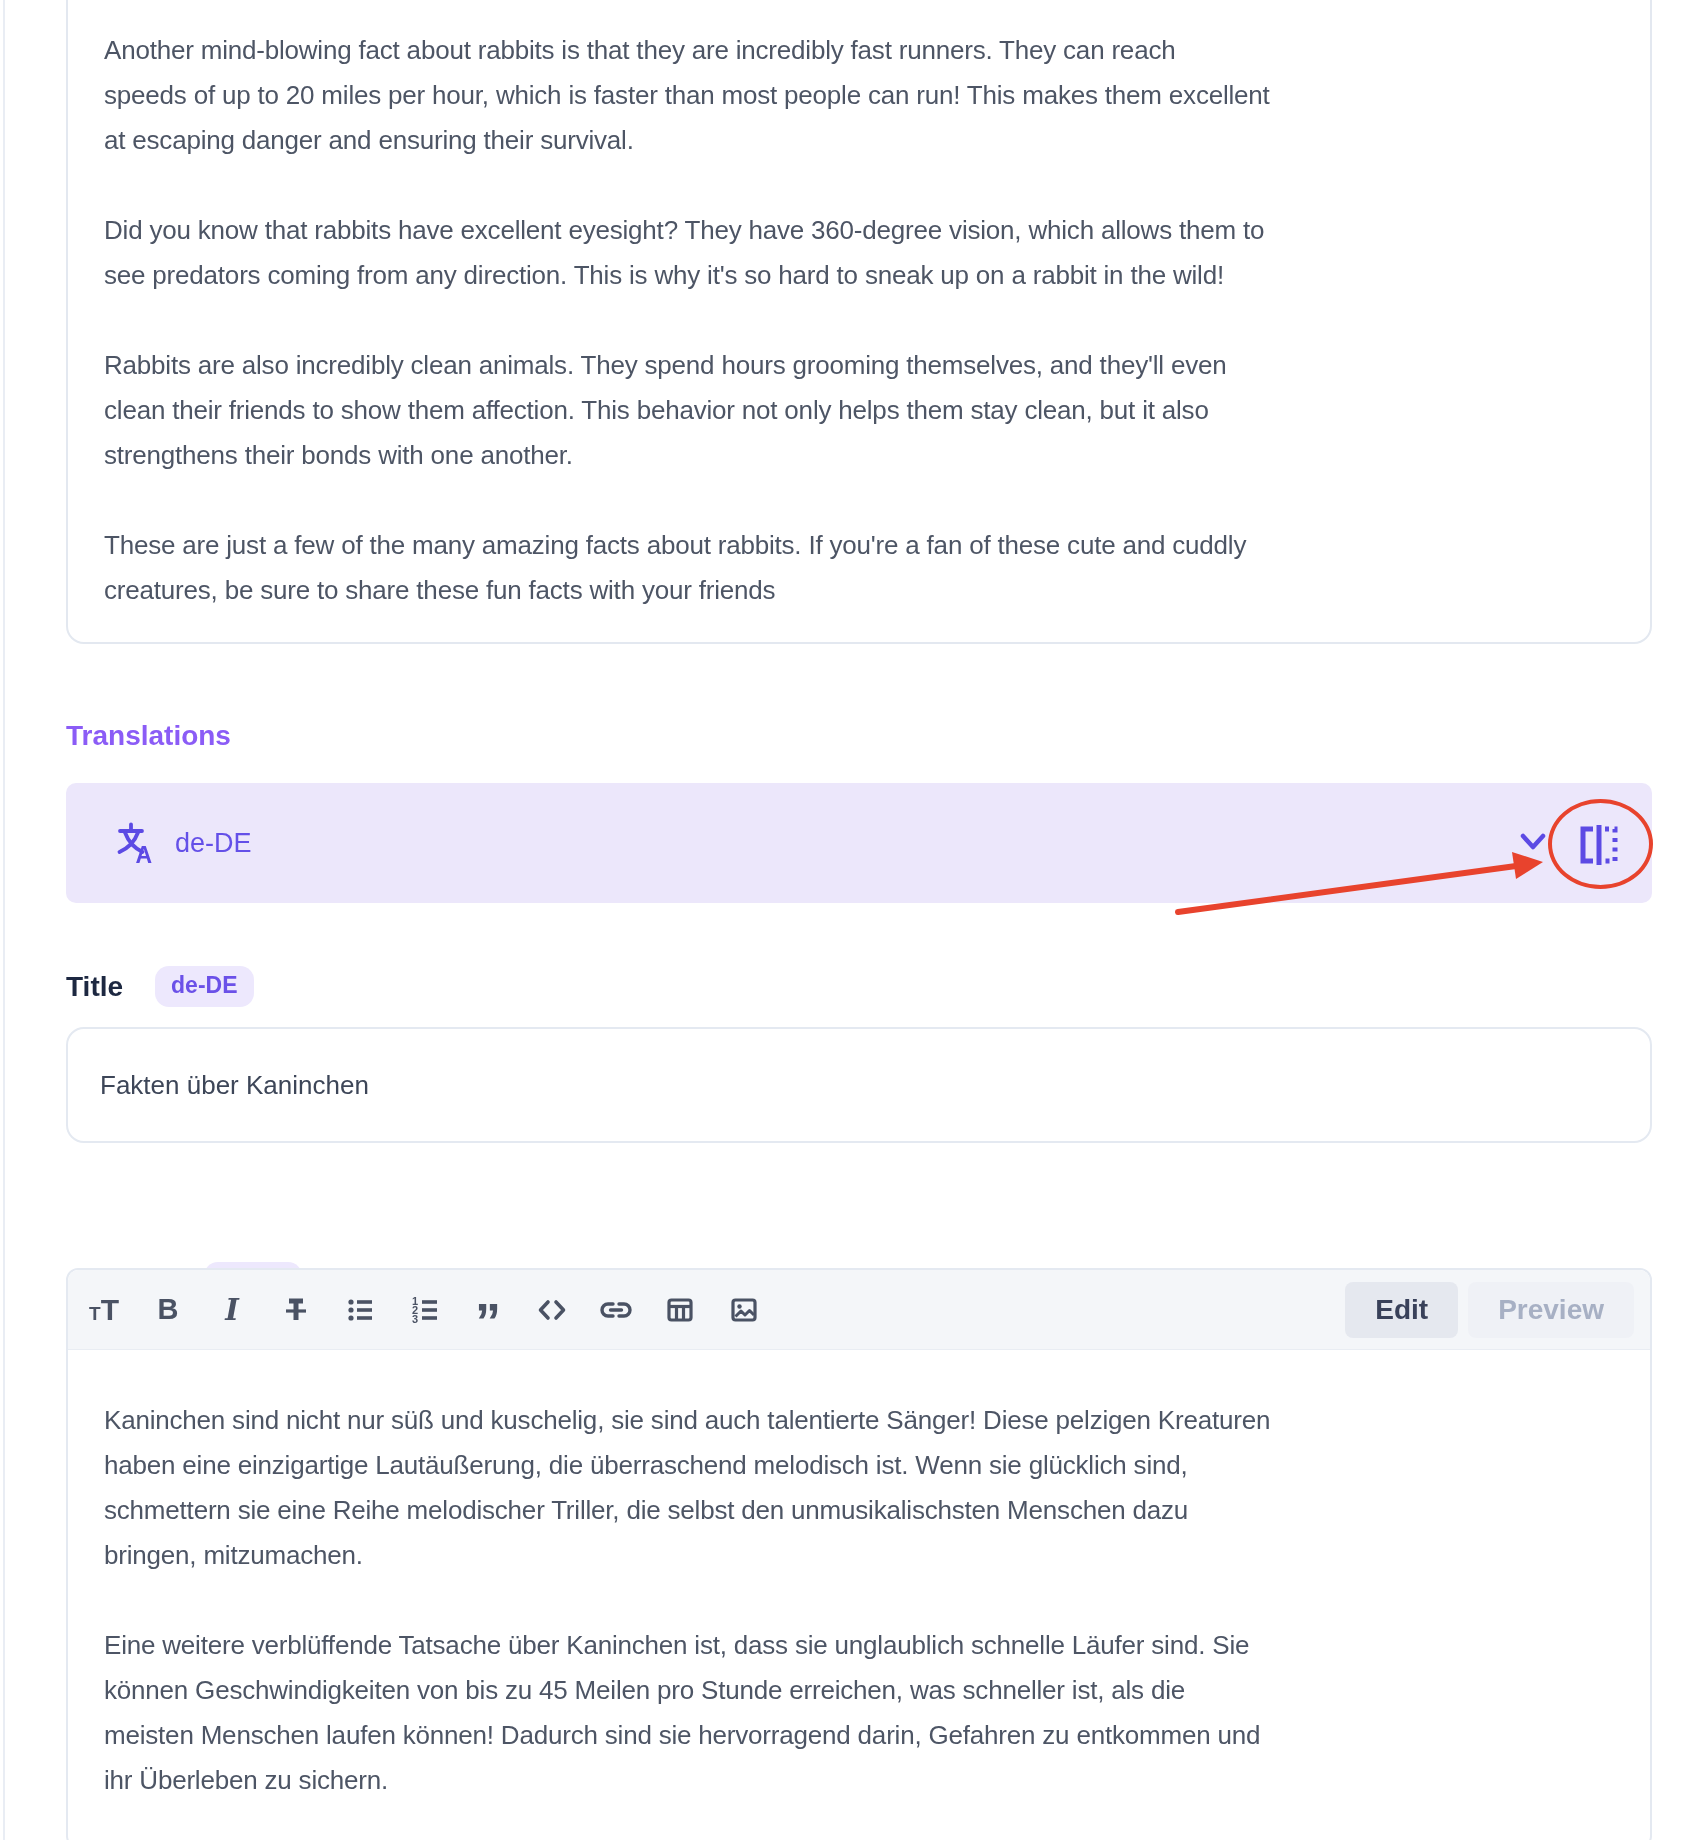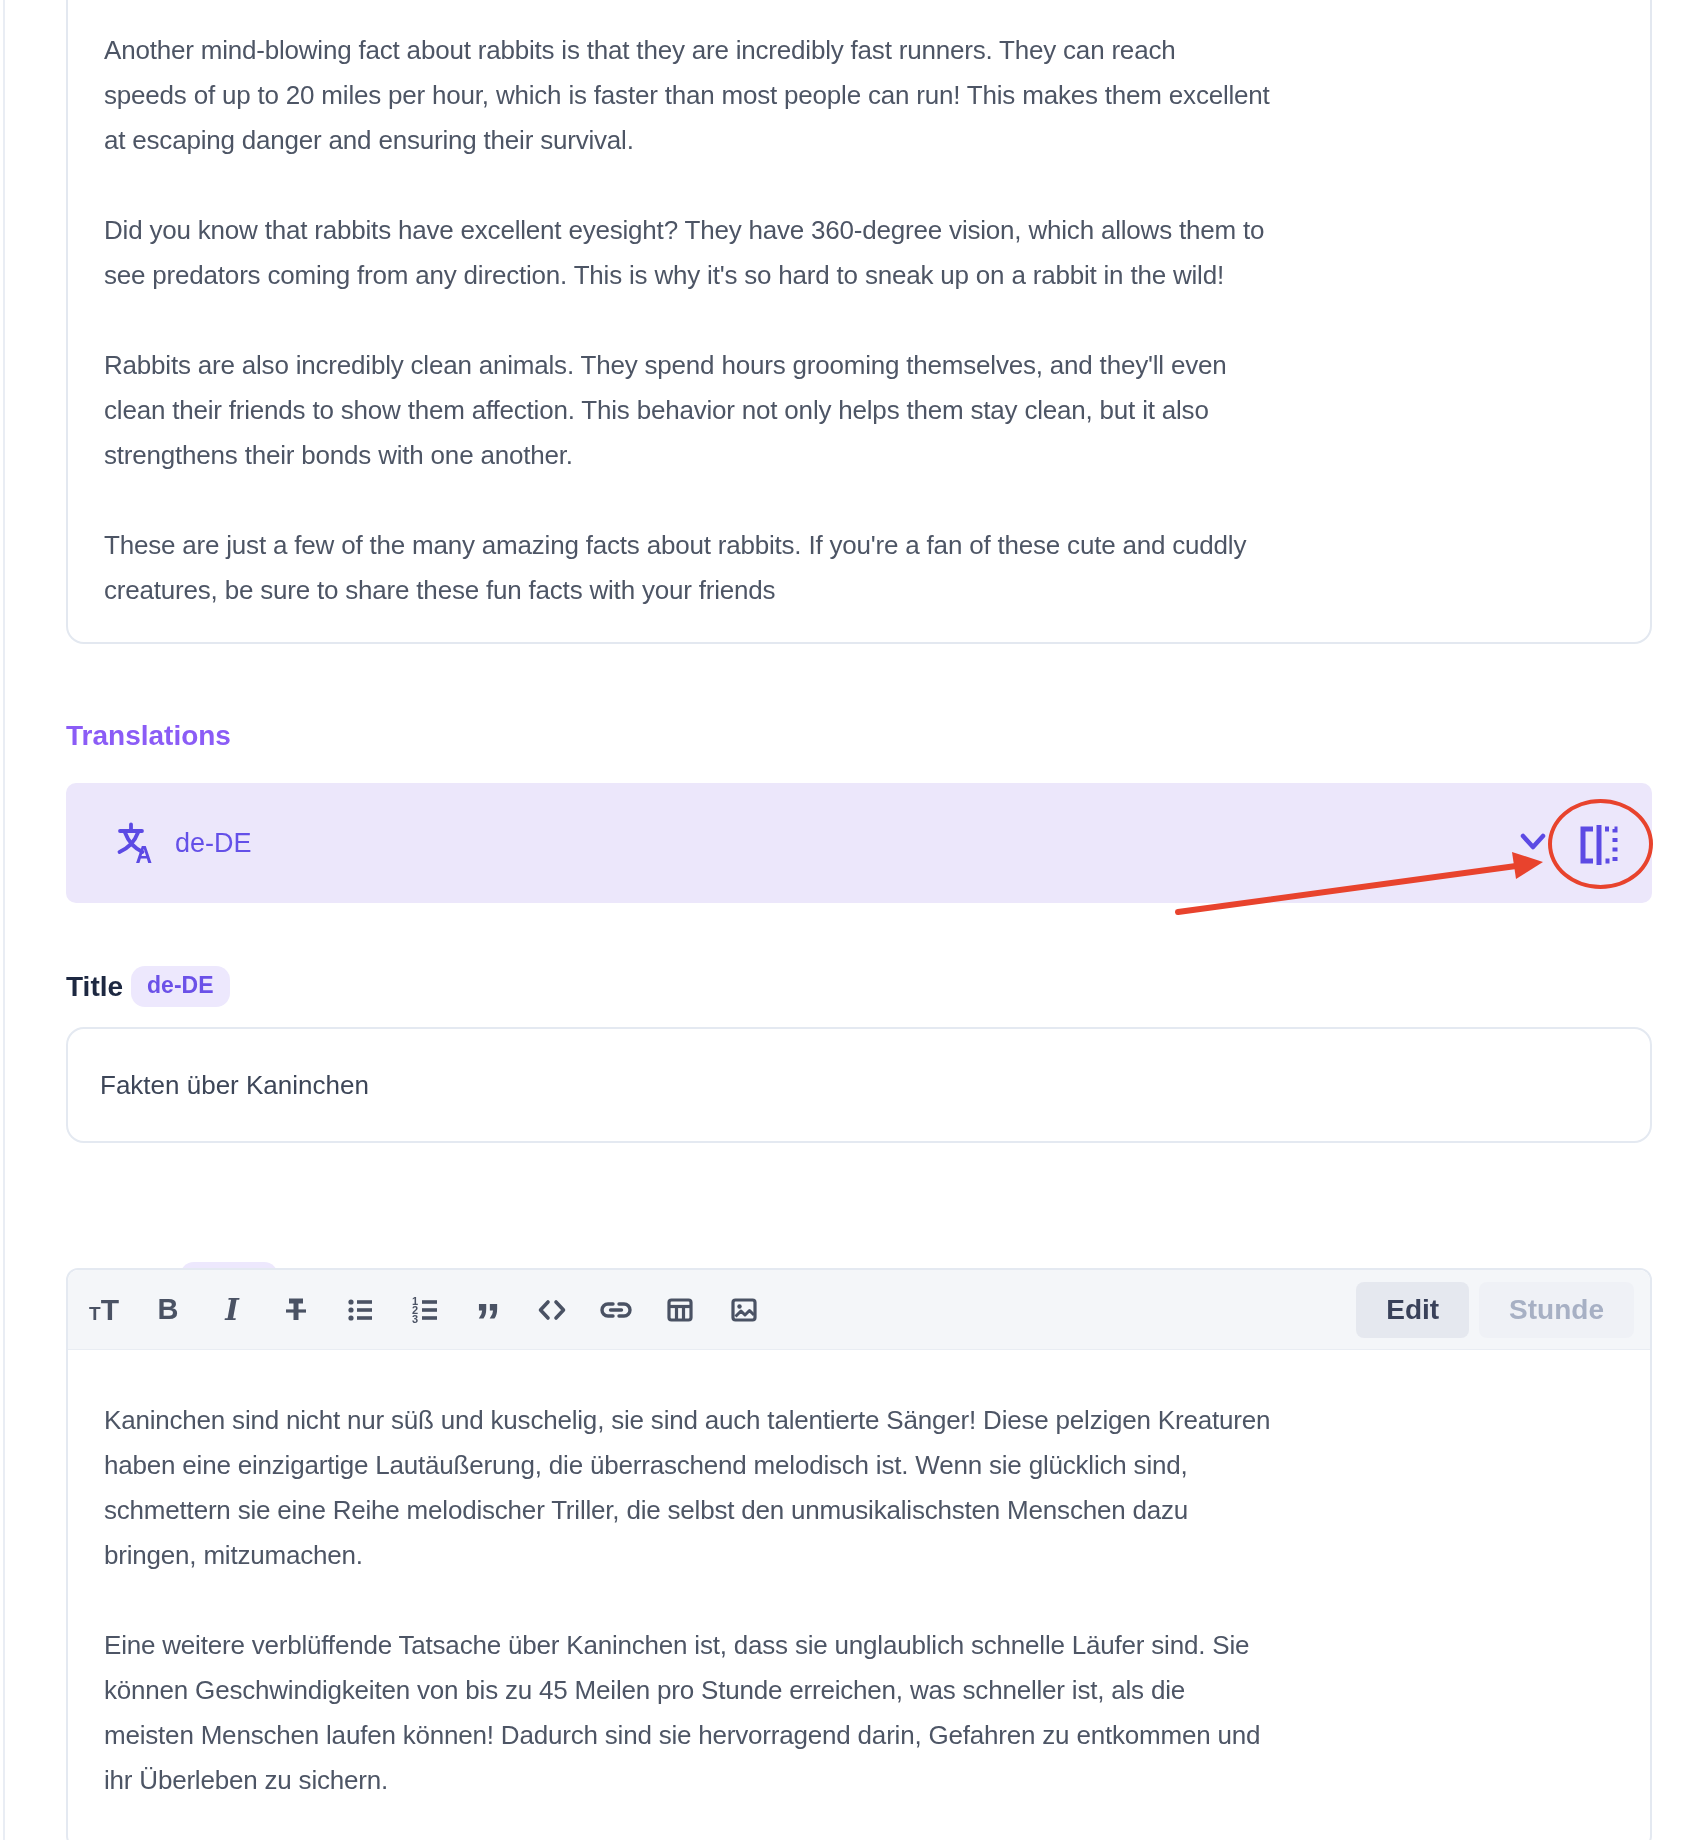--- a/index.html
+++ b/index.html
@@ -33,21 +33,21 @@
     margin:0 0 45px 0;
   }
 
   
   .section-heading {
     position:absolute; left:66px; top:720px;
     font-size:28px; font-weight:700; color:#8b5cf6;
   }
   .field-row {
     position:absolute; left:66px;
-    display:flex; align-items:center; gap:8px;
+    display:flex; align-items:center; gap:32px;
   }
   .field-row h3 { font-size:28px; font-weight:700; color:#1d2841; }
   .badge {
     display:inline-block;
     background:#ede8fd; color:#6b51e8;
     font-size:23px; font-weight:700;
     padding:6px 16px 8px; border-radius:14px;
   }
 
   
@@ -282,21 +282,21 @@
     <button class="tb-btn">
       <svg width="32" height="32" viewBox="0 0 32 32" fill="none">
         <rect x="5" y="6" width="22" height="20" rx="2.5" stroke="#4a5264" stroke-width="3.2" fill="none"></rect>
         <circle cx="11.5" cy="12.5" r="2.2" fill="#4a5264"></circle>
         <path d="M7.5 22.5 l5.5-5.5 4 4 4.5-4.5 4.5 4.5" stroke="#4a5264" stroke-width="3" fill="none" stroke-linejoin="round"></path>
       </svg>
     </button>
 
     <div class="mode-btns">
       <button class="mode-btn active">Edit</button>
-      <button class="mode-btn inactive">Stunde</button>
+      <button class="mode-btn inactive">Preview</button>
     </div>
   </div>
 
   <div class="editor-body">
     <p class="body-text">Kaninchen sind nicht nur süß und kuschelig, sie sind auch talentierte Sänger! Diese pelzigen Kreaturen
 haben eine einzigartige Lautäußerung, die überraschend melodisch ist. Wenn sie glücklich sind,
 schmettern sie eine Reihe melodischer Triller, die selbst den unmusikalischsten Menschen dazu
 bringen, mitzumachen.</p>
     <p class="body-text">Eine weitere verblüffende Tatsache über Kaninchen ist, dass sie unglaublich schnelle Läufer sind. Sie
 können Geschwindigkeiten von bis zu 45 Meilen pro Stunde erreichen, was schneller ist, als die

